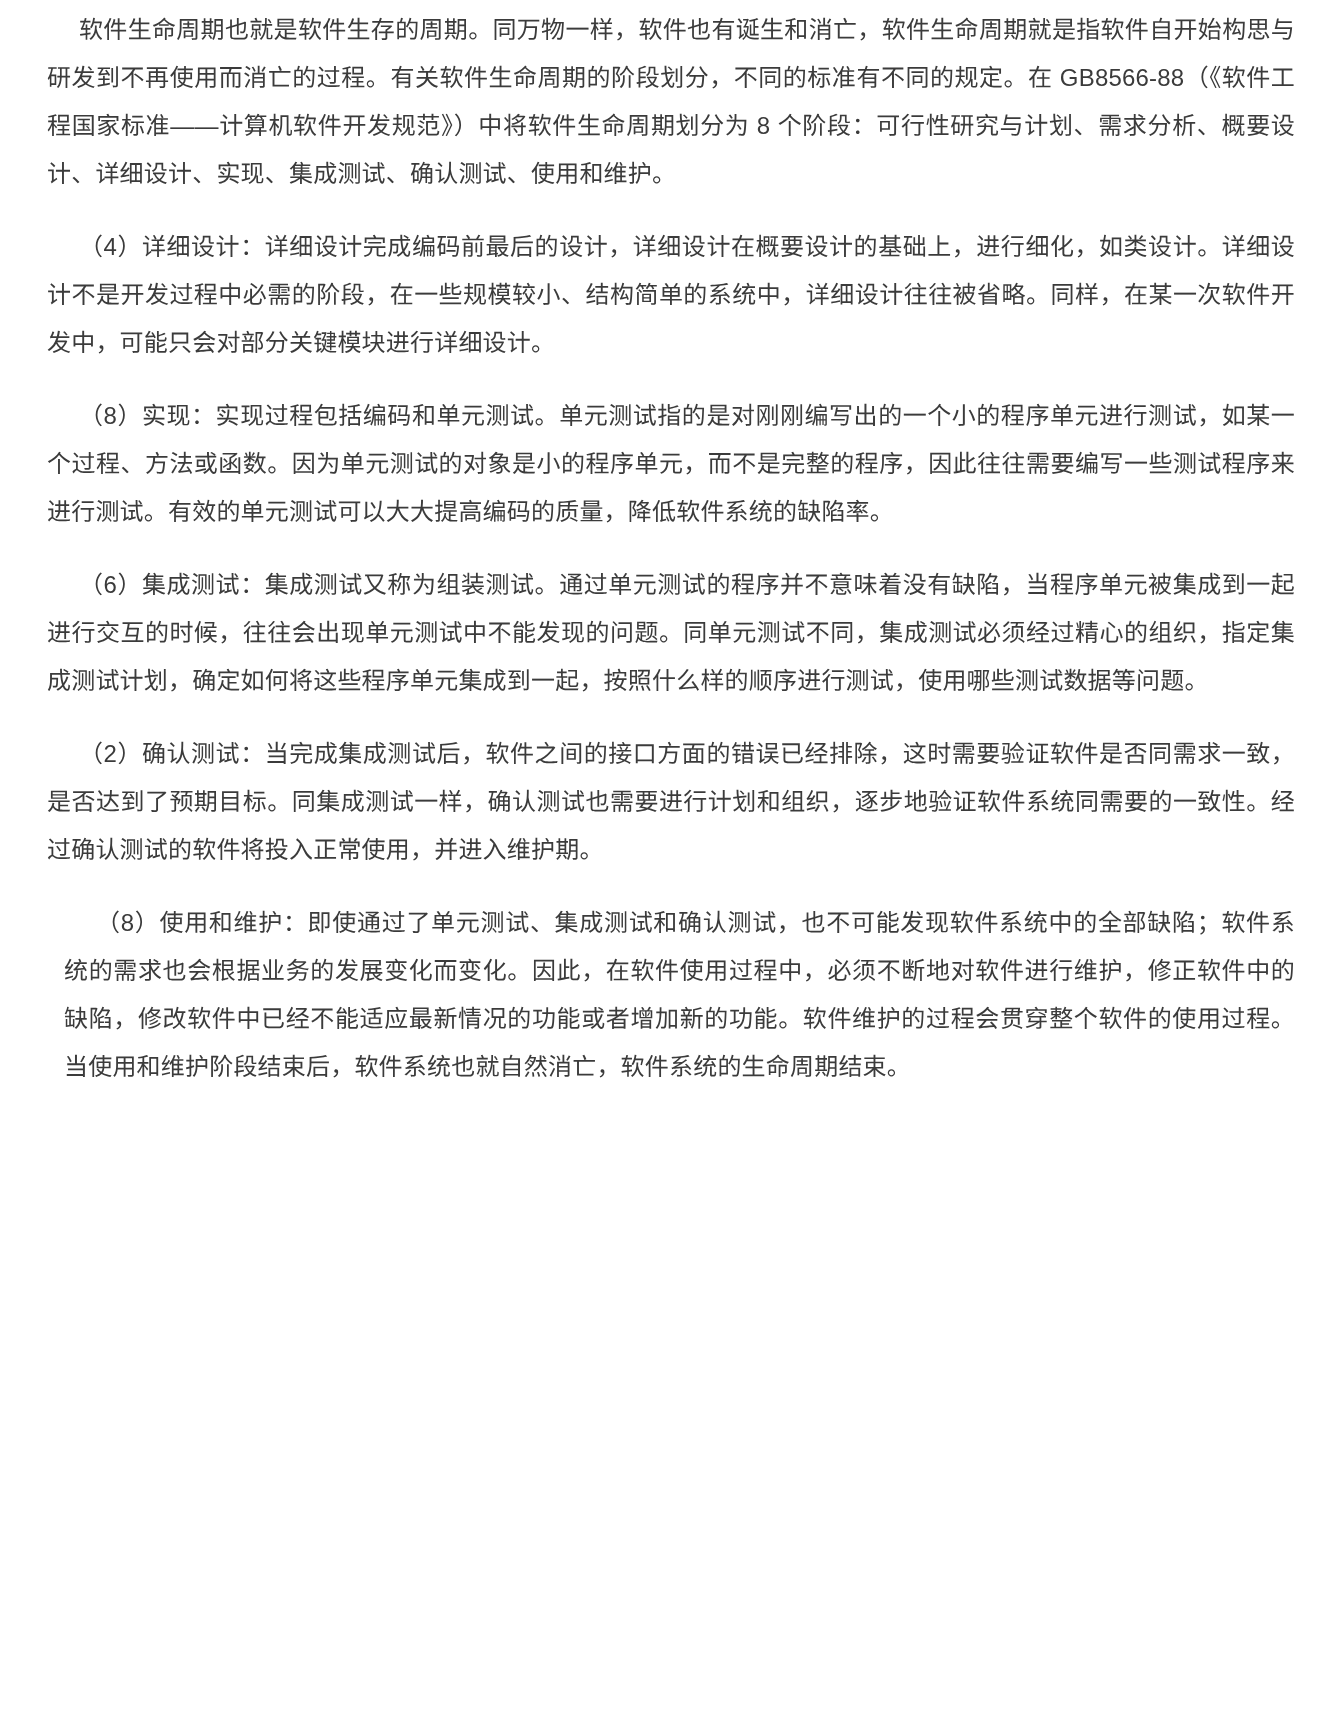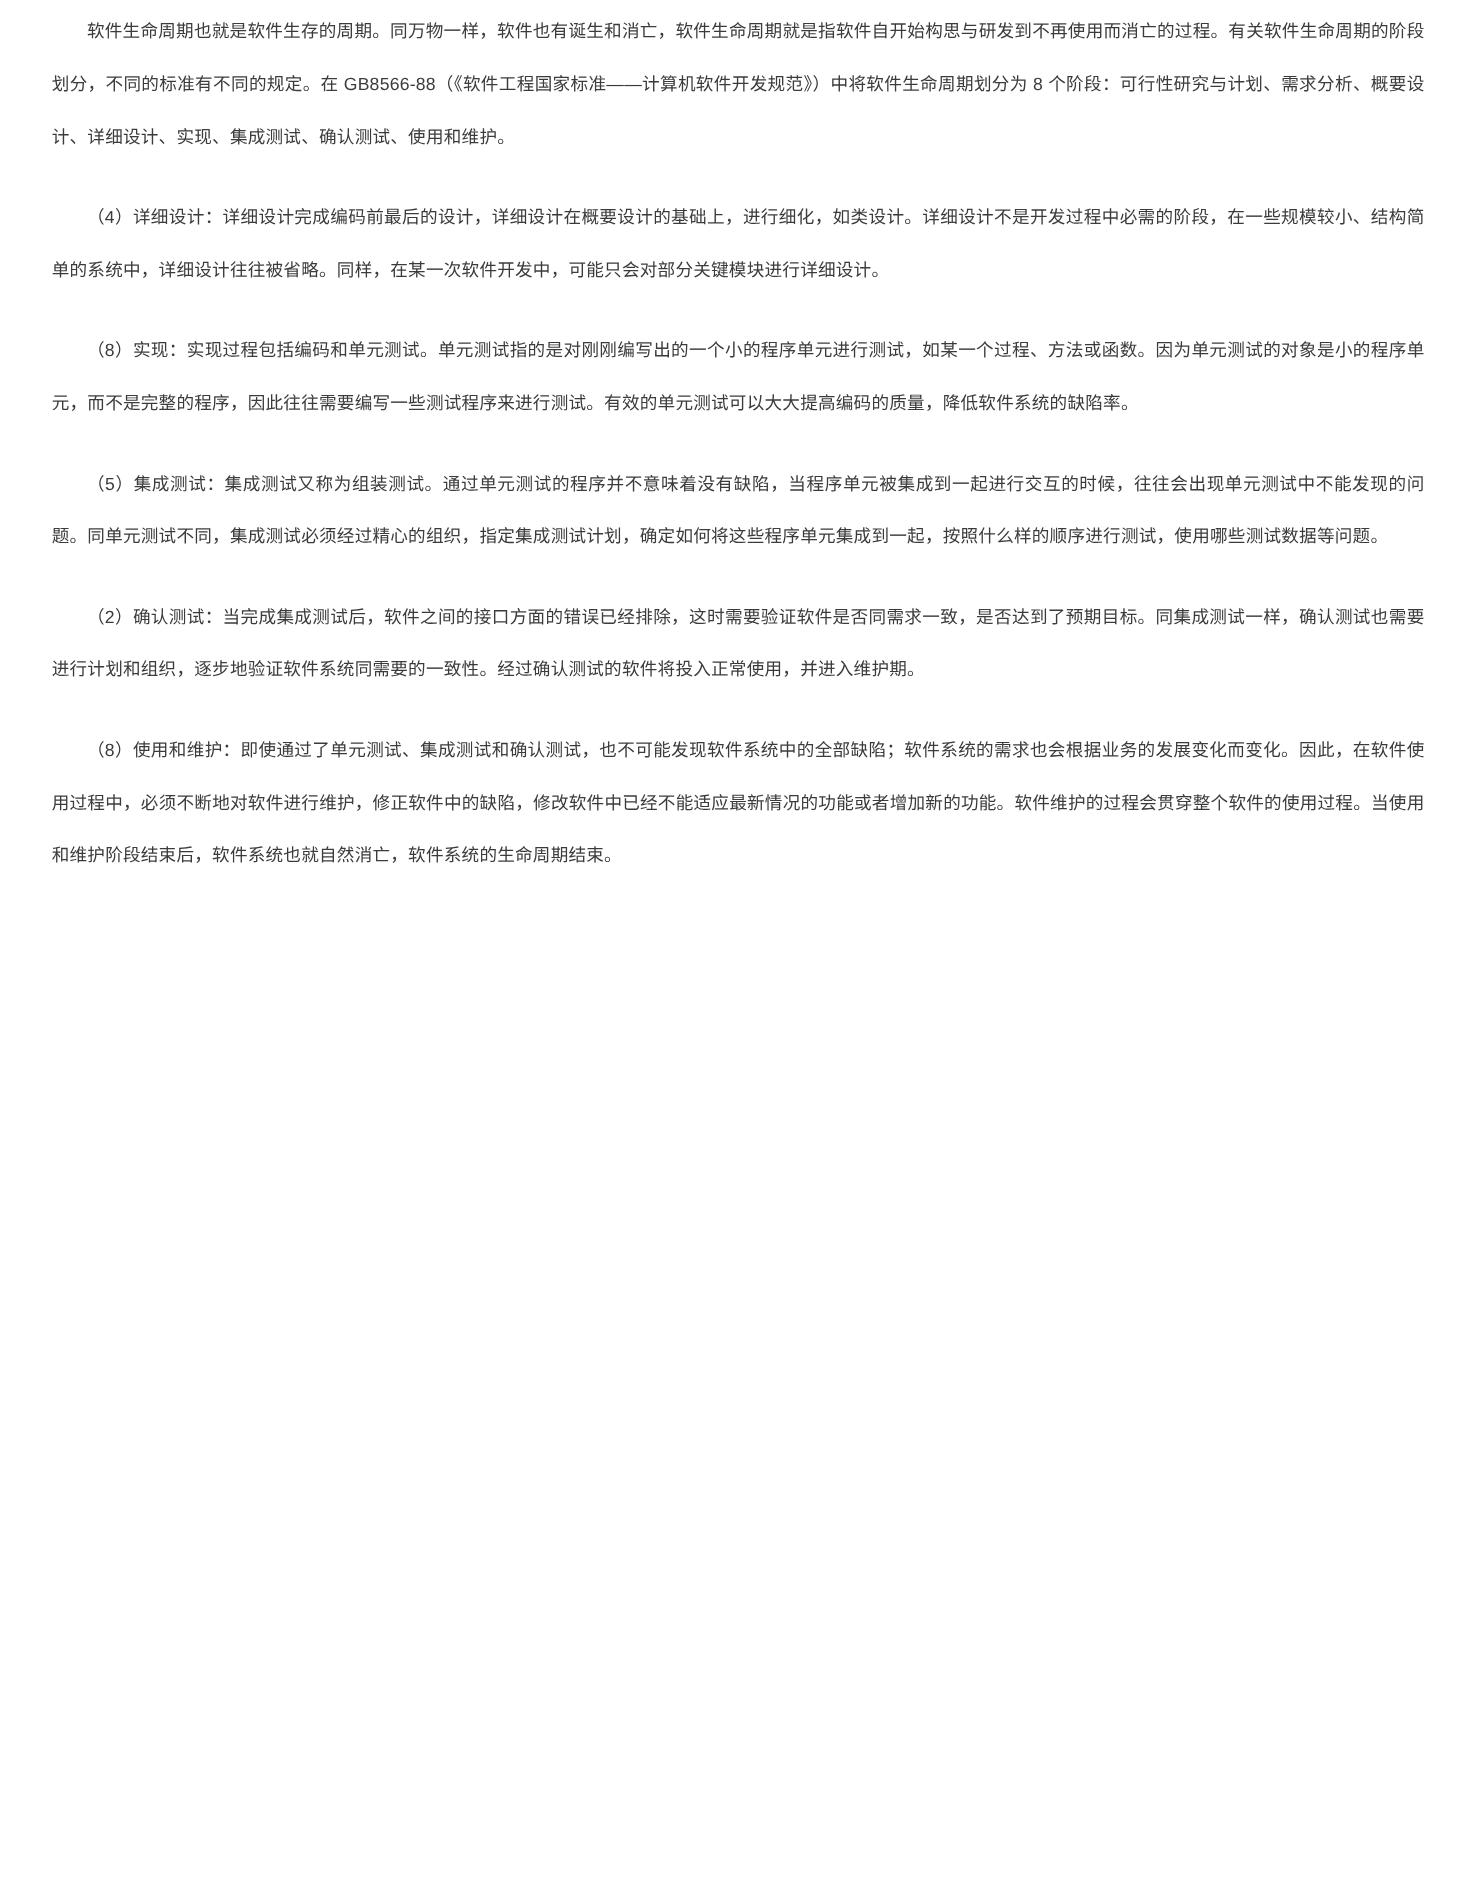--- a/index.html
+++ b/index.html
@@ -14,35 +14,36 @@
     box-sizing: border-box;
     font-family: "Liberation Sans", "DejaVu Sans", sans-serif;
   }
   .doc {
     box-sizing: border-box;
     width: 1342px;
     padding: 6px 47px 24px 47px;
   }
   .doc p {
     margin: 0 0 25px 0;
-    font-size: 16px;
+    font-size: 24px;
     line-height: 48px;
     color: #3b3b3b;
     text-align: justify;
     text-indent: 32px;
     letter-spacing: 0.2px;
     word-break: break-all;
   }
   .doc p:last-child {
     margin-bottom: 0;
+    margin-left: 17px;
   }
 </style>
 </head>
 <body>
 
 <div class="doc">
   <p>软件生命周期也就是软件生存的周期。同万物一样，软件也有诞生和消亡，软件生命周期就是指软件自开始构思与研发到不再使用而消亡的过程。有关软件生命周期的阶段划分，不同的标准有不同的规定。在 GB8566-88（《软件工程国家标准——计算机软件开发规范》）中将软件生命周期划分为 8 个阶段：可行性研究与计划、需求分析、概要设计、详细设计、实现、集成测试、确认测试、使用和维护。</p>
   <p>（4）详细设计：详细设计完成编码前最后的设计，详细设计在概要设计的基础上，进行细化，如类设计。详细设计不是开发过程中必需的阶段，在一些规模较小、结构简单的系统中，详细设计往往被省略。同样，在某一次软件开发中，可能只会对部分关键模块进行详细设计。</p>
   <p>（8）实现：实现过程包括编码和单元测试。单元测试指的是对刚刚编写出的一个小的程序单元进行测试，如某一个过程、方法或函数。因为单元测试的对象是小的程序单元，而不是完整的程序，因此往往需要编写一些测试程序来进行测试。有效的单元测试可以大大提高编码的质量，降低软件系统的缺陷率。</p>
-  <p>（5）集成测试：集成测试又称为组装测试。通过单元测试的程序并不意味着没有缺陷，当程序单元被集成到一起进行交互的时候，往往会出现单元测试中不能发现的问题。同单元测试不同，集成测试必须经过精心的组织，指定集成测试计划，确定如何将这些程序单元集成到一起，按照什么样的顺序进行测试，使用哪些测试数据等问题。</p>
+  <p>（6）集成测试：集成测试又称为组装测试。通过单元测试的程序并不意味着没有缺陷，当程序单元被集成到一起进行交互的时候，往往会出现单元测试中不能发现的问题。同单元测试不同，集成测试必须经过精心的组织，指定集成测试计划，确定如何将这些程序单元集成到一起，按照什么样的顺序进行测试，使用哪些测试数据等问题。</p>
   <p>（2）确认测试：当完成集成测试后，软件之间的接口方面的错误已经排除，这时需要验证软件是否同需求一致，是否达到了预期目标。同集成测试一样，确认测试也需要进行计划和组织，逐步地验证软件系统同需要的一致性。经过确认测试的软件将投入正常使用，并进入维护期。</p>
   <p>（8）使用和维护：即使通过了单元测试、集成测试和确认测试，也不可能发现软件系统中的全部缺陷；软件系统的需求也会根据业务的发展变化而变化。因此，在软件使用过程中，必须不断地对软件进行维护，修正软件中的缺陷，修改软件中已经不能适应最新情况的功能或者增加新的功能。软件维护的过程会贯穿整个软件的使用过程。当使用和维护阶段结束后，软件系统也就自然消亡，软件系统的生命周期结束。</p>
 </div>
 
 </body></html>

